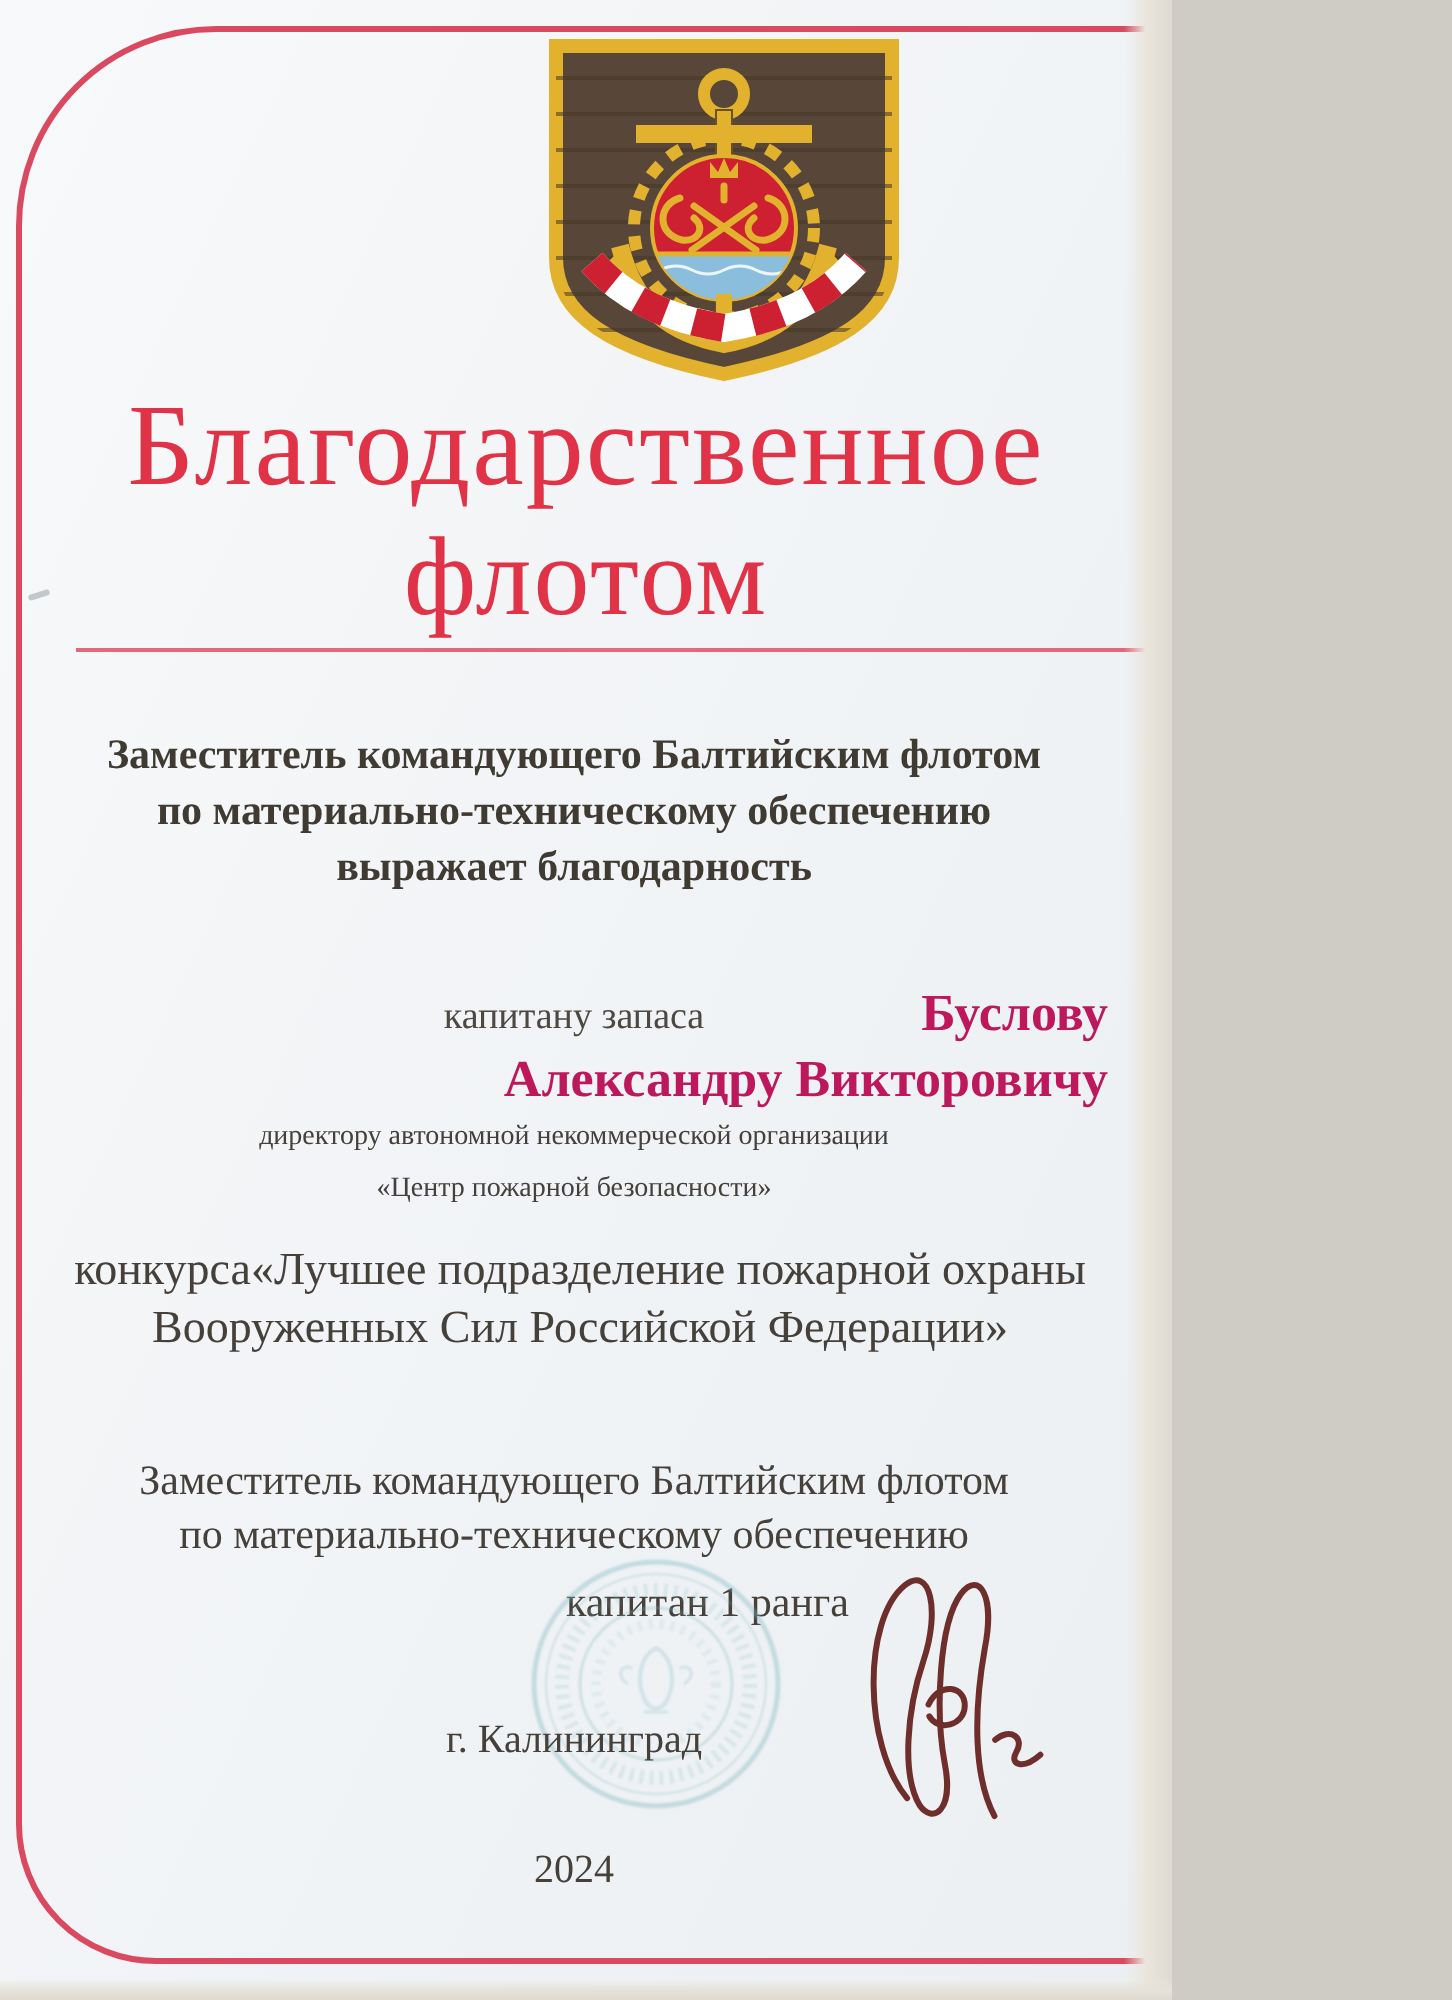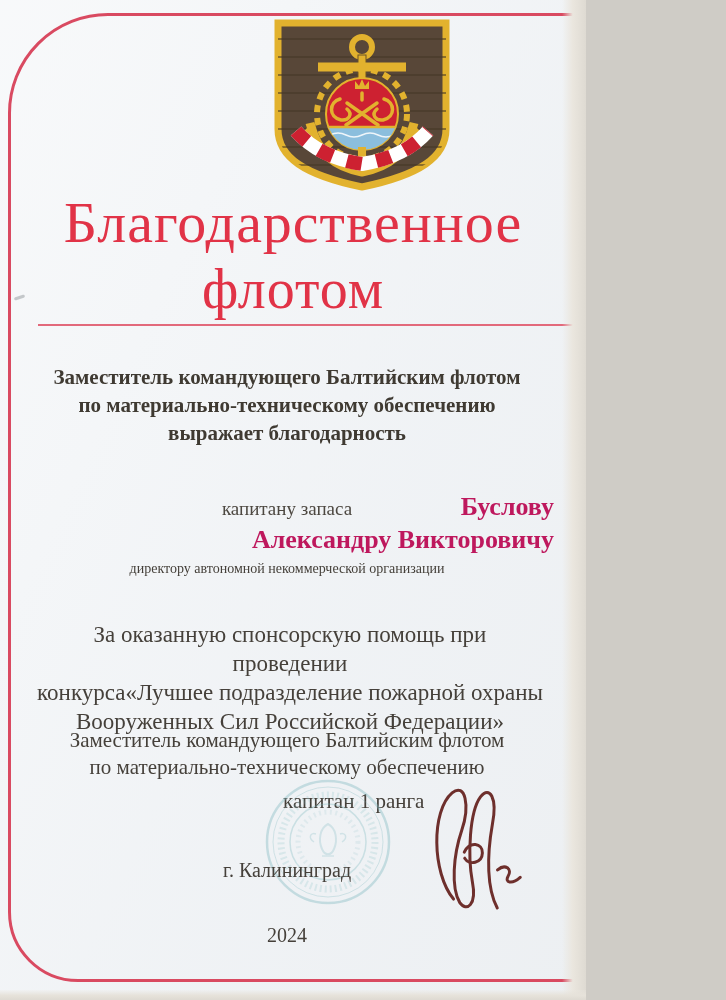--- a/index.html
+++ b/index.html
@@ -141,24 +141,24 @@
     <div>выражает благодарность</div>
   </div>
 
   <div class="txt rank-to">капитану запаса</div>
   <div class="txt name">
     <div>Буслову</div>
     <div>Александру Викторовичу</div>
   </div>
   <div class="txt position">
     <div>директору автономной некоммерческой организации</div>
+    <div>«Центр пожарной безопасности»</div>
   </div>
 
   <div class="txt reason">
-    <div>За оказанную спонсорскую помощь при проведении</div>
     <div>конкурса«Лучшее подразделение пожарной охраны</div>
     <div>Вооруженных Сил Российской Федерации»</div>
   </div>
 
   <div class="txt signatory">
     <div>Заместитель командующего Балтийским флотом</div>
     <div>по материально-техническому обеспечению</div>
   </div>
   <div class="sig-rank">капитан 1 ранга</div>
   <div class="sig-name">А.Лучшее</div>

